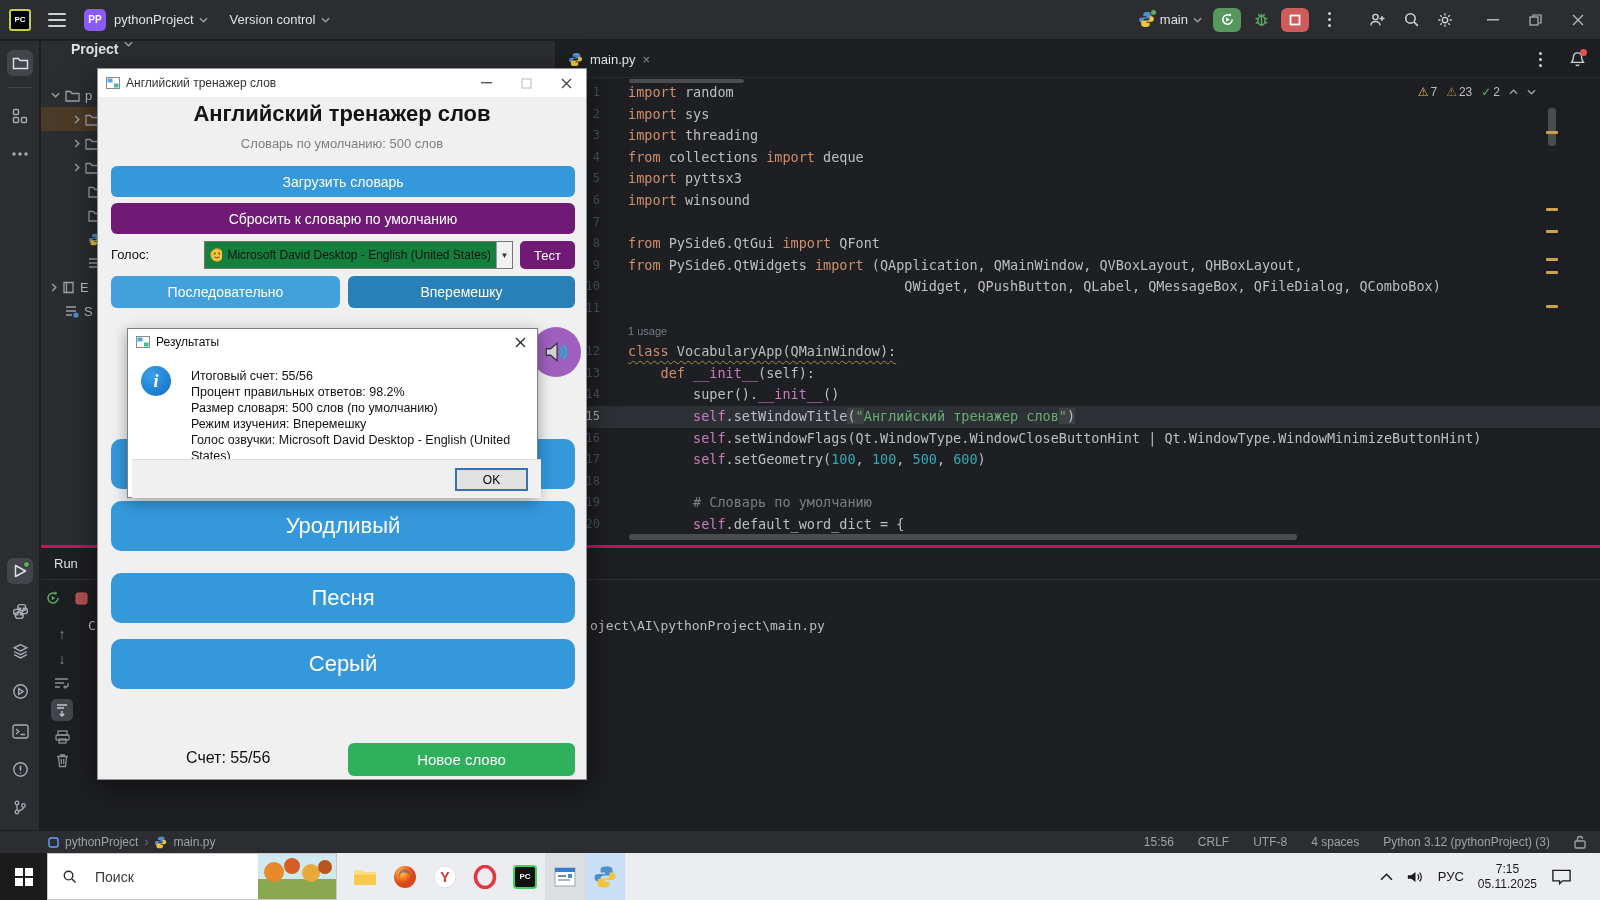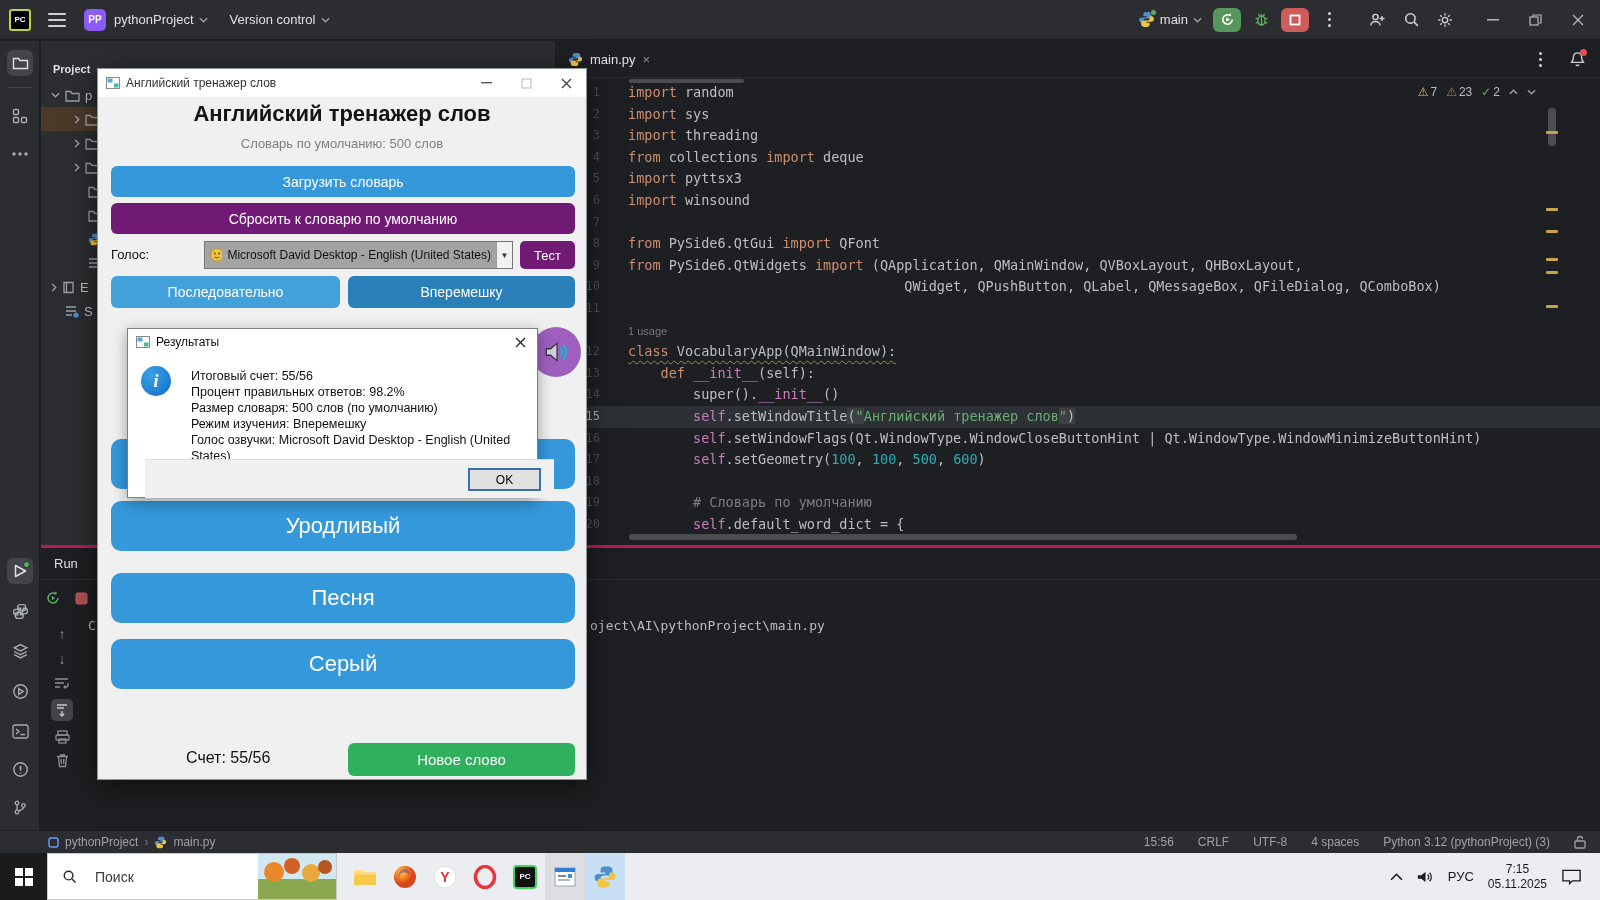--- a/index.html
+++ b/index.html
@@ -29,21 +29,21 @@
   .greendot{position:absolute;right:-2px;top:-2px;width:7px;height:7px;border-radius:50%;background:#5fad65;border:1px solid #2b2d30;}
 
   
   .toolstrip{left:0;top:41px;width:40px;height:789px;background:#2b2d30;border-right:1px solid #1c1d20;}
   .ts-icon{position:absolute;left:7px;width:26px;height:26px;border-radius:6px;display:flex;align-items:center;justify-content:center;cursor:pointer;}
   .ts-icon.active{background:#43454a;}
   .ts-divider{position:absolute;left:8px;width:24px;height:1px;background:#43454a;}
 
   
   .project-panel{left:41px;top:41px;width:514px;height:504px;background:#2b2d30;overflow:hidden;}
-  .pp-header{height:34px;display:flex;align-items:flex-end;color:#dfe1e5;font-size:11px;font-weight:bold;padding-left:12px;gap:6px;}
+  .pp-header{height:34px;display:flex;align-items:flex-start;color:#dfe1e5;font-size:14px;font-weight:bold;padding-left:12px;gap:6px;margin-left:18px;}
   .tree-row{height:24px;display:flex;align-items:center;color:#bcbec4;font-size:13px;gap:5px;}
   .tree-row.sel{background:#4b3a28;}
 
   
   .tabbar{left:556px;top:41px;width:1044px;height:37px;background:#1e1f22;border-bottom:1px solid #2a2c2f;display:flex;align-items:center;}
   .tab{display:flex;align-items:center;gap:7px;padding:0 10px 0 12px;height:100%;color:#dfe1e5;font-size:13px;cursor:pointer;}
   .tab .x{color:#8c8f96;font-size:13px;}
 
   
   .editor{left:556px;top:78px;width:1044px;height:467px;background:#1e1f22;overflow:hidden;}
@@ -76,54 +76,54 @@
   .appwin{left:97px;top:68px;width:490px;height:712px;background:#f0f0f0;border:1px solid #8f9499;
           box-shadow:0 8px 28px rgba(0,0,0,.5);z-index:30;}
   .appwin-title{height:28px;background:#ffffff;display:flex;align-items:center;padding-left:8px;gap:6px;
                 font-size:12px;color:#333;}
   .wbtn{width:40px;height:28px;display:flex;align-items:center;justify-content:center;font-size:13px;color:#444;cursor:pointer;}
   .app-h1{position:absolute;left:0;top:32px;width:100%;text-align:center;font-size:22px;font-weight:bold;color:#141414;}
   .app-sub{position:absolute;left:0;top:67px;width:100%;text-align:center;font-size:13px;color:#7f7f7f;}
   .btn{position:absolute;border:none;border-radius:6px;color:#fff;cursor:pointer;font-family:"Liberation Sans",sans-serif;}
   .btn-blue{background:#3498db;} .btn-orange{background:#701a75;}
   .word-btn{left:13px;width:464px;height:50px;border-radius:10px;background:#3498db;color:#fff;font-size:22px;}
-  .combo{position:absolute;left:106px;top:172px;width:309px;height:28px;background:#a3a3a3;border:1px solid #767676;
+  .combo{position:absolute;left:106px;top:172px;width:309px;height:28px;background:#15803d;border:1px solid #767676;
          display:flex;align-items:center;font-size:12px;color:#111;padding-left:5px;gap:5px;cursor:pointer;}
   .combo-arrow{margin-left:auto;width:18px;height:26px;border-left:1px solid #9a9a9a;background:#f1f1f1;
                display:flex;align-items:center;justify-content:center;font-size:8px;color:#333;}
   .speaker-btn{position:absolute;left:531px;top:327px;width:50px;height:50px;border-radius:50%;background:#9e5fbe;
                display:flex;align-items:center;justify-content:center;cursor:pointer;z-index:35;border:none;}
 
   
   .dialog{left:127px;top:328px;width:411px;height:170px;background:#fff;border:1px solid #7f7f7f;
           box-shadow:0 4px 14px rgba(0,0,0,.35);z-index:40;}
   .dlg-title{height:26px;background:#fff;display:flex;align-items:center;padding-left:8px;gap:6px;font-size:12px;color:#111;}
   .dlg-x{margin-left:auto;width:34px;height:26px;display:flex;align-items:center;justify-content:center;color:#222;font-size:13px;cursor:pointer;}
   .dlg-info{position:absolute;left:13px;top:37px;width:30px;height:30px;border-radius:50%;
             background:radial-gradient(circle at 35% 30%,#3ba0e8,#0f6cc4);color:#fff;display:flex;align-items:center;justify-content:center;
             font-family:"Liberation Serif",serif;font-style:italic;font-weight:bold;font-size:18px;}
   .dlg-lines{position:absolute;left:63px;top:39px;font-size:12.5px;color:#111;line-height:16px;}
-  .dlg-footer{position:absolute;left:17px;top:130px;width:100%;height:39px;background:#f0f0f0;border-top:1px solid #dcdcdc;}
+  .dlg-footer{position:absolute;left:4px;top:130px;width:100%;height:39px;background:#f0f0f0;border-top:1px solid #dcdcdc;}
   .ok-btn{position:absolute;right:13px;top:8px;width:73px;height:23px;background:#e1e1e1;border:2px solid #3c6eb4;
           font-size:12px;color:#000;cursor:pointer;}
 
   
   .taskbar{left:0;top:853px;width:1600px;height:47px;background:#ebedf0;z-index:50;display:flex;align-items:stretch;}
   .start{width:47px;background:#1b1b1b;display:flex;align-items:center;justify-content:center;cursor:pointer;}
   .winlogo{display:grid;grid-template-columns:8px 8px;grid-template-rows:8px 8px;gap:2px;}
   .winlogo i{background:#fdfdfd;}
   .searchbox{width:290px;background:#fff;border:1px solid #c8c8c8;display:flex;align-items:center;gap:18px;padding-left:14px;position:relative;cursor:text;}
   .search-text{color:#3a3a3a;font-size:14px;}
   .weather{position:absolute;right:0;top:0;width:78px;height:45px;overflow:hidden;
            background:linear-gradient(#cfe8f2 0 55%,#8aa84f 55% 100%);}
   .weather i{position:absolute;border-radius:50%;}
   .tb-app{width:40px;display:flex;align-items:center;justify-content:center;cursor:pointer;}
   .tb-app.open{background:#dcdee1;}
   .tb-app.active{background:#c8dff5;}
-  .tray{margin-left:auto;display:flex;align-items:center;gap:14px;padding-right:18px;color:#1a1a1a;}
+  .tray{margin-left:auto;display:flex;align-items:center;gap:14px;padding-right:28px;color:#1a1a1a;}
   .clock{font-size:12px;text-align:center;line-height:15px;cursor:default;}
 </style>
 </head>
 <body>
 
 <div class="screen">
 
   <div class="abs ide-titlebar">
     <div class="pc-logo">PC</div>
     <div class="hamburger">

